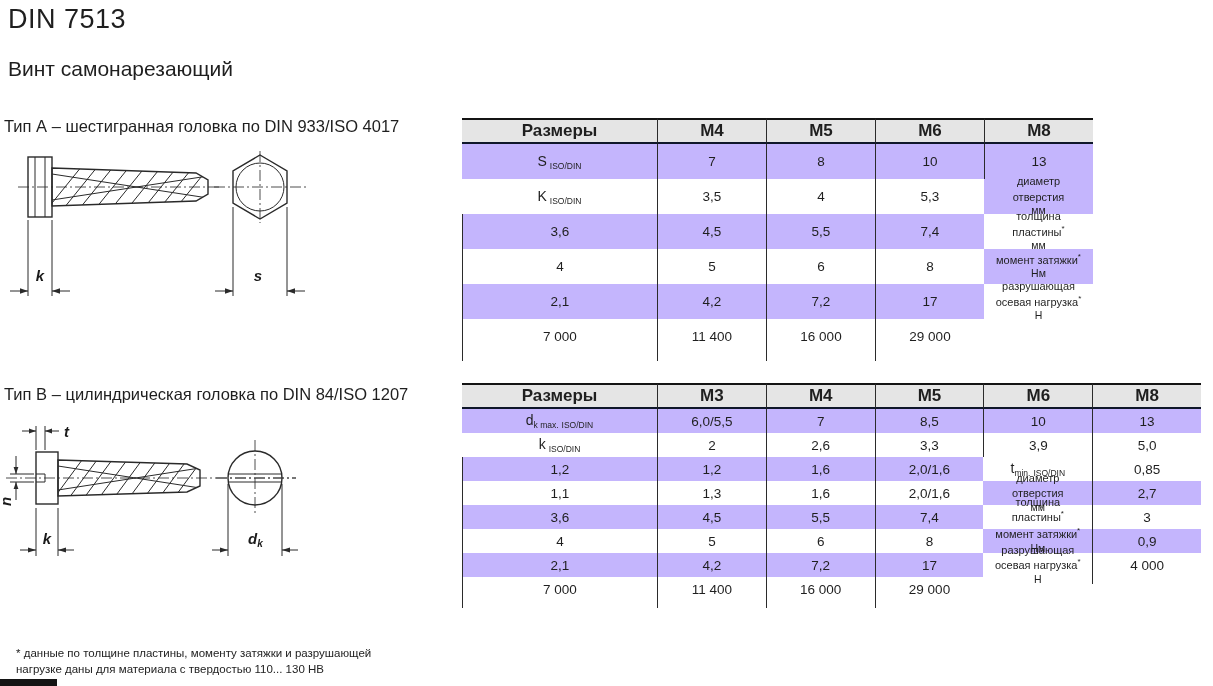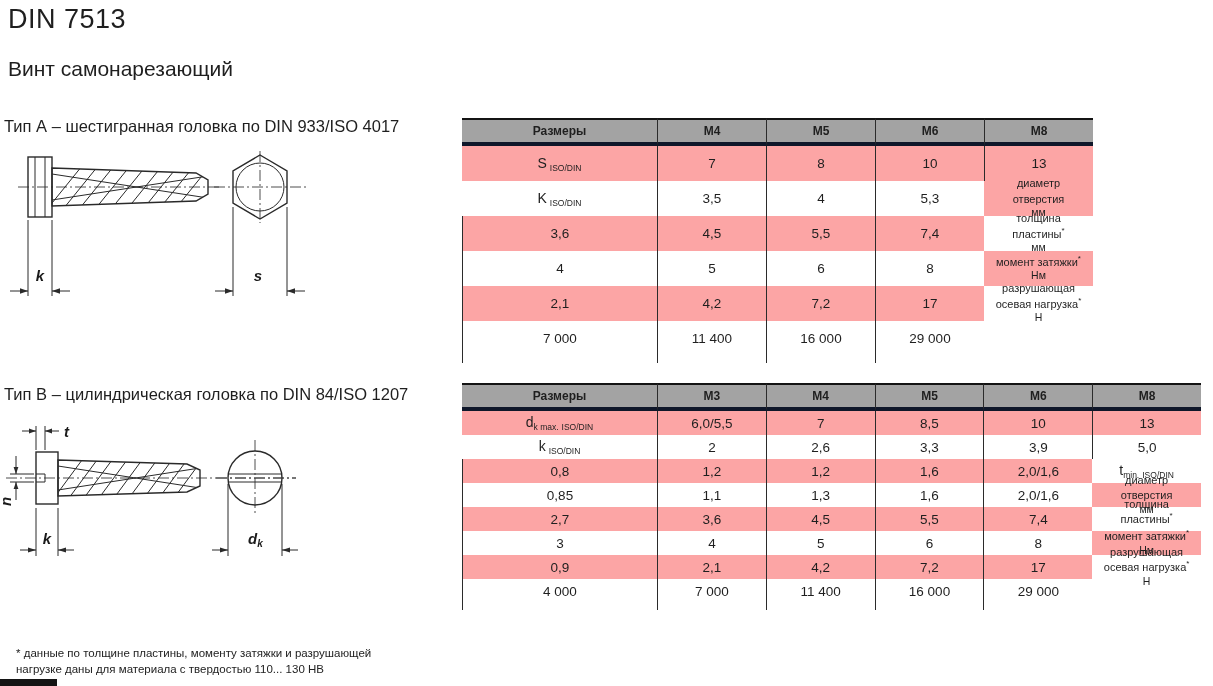--- a/index.html
+++ b/index.html
@@ -14,30 +14,30 @@
   .sec-heading{left:4px;font-size:16.5px}
   #heading-0{top:117px}
   #heading-1{top:385px}
   .footnote{left:16px;top:645px;font-size:11.5px;line-height:1.4;color:#222}
 
   
   .dtable{position:absolute;display:grid}
   #table-0{left:462px;top:118px;width:631px}
   #table-1{left:462px;top:383px;width:739px}
   .th{
-    height:22px;background:#a3a3a3;
-    border-top:2px solid #141414;border-bottom:4px solid #0f172a;
-    font-weight:700;font-size:12px;
+    height:22px;background:#e5e5e5;
+    border-top:2px solid #141414;border-bottom:2px solid #0f172a;
+    font-weight:700;font-size:17px;
     display:flex;align-items:center;justify-content:center;
   }
   .cell-left{border-left:1px solid #2b2b2b}
   .td{display:flex;align-items:center;justify-content:center;font-size:13.5px}
   .tbl-a .td{height:35px}
   .tbl-b .td{height:24px}
-  .shade{background:#fca5a5}
+  .shade{background:#c4b5fd}
   .td-label{font-size:11px;line-height:1.25;text-align:center;padding:0 6px}
   .lab2 sup{font-size:8px}
   .unit{font-size:10.5px}
   .symwrap{display:inline-block}
   .sym{font-size:14px}
   .symsub{font-size:8.5px;position:relative;top:3px}
   .std{font-size:8.5px;position:relative;top:3px;margin-left:3px}
   .tail{height:7px;background:transparent}
 
   
@@ -214,21 +214,20 @@
     <div class="td td-val cell-left shade">10</div>
     <div class="td td-val cell-left shade">13</div>
     <div class="td td-label">
       <span class="symwrap"><span class="sym">k</span><span class="symsub"></span><span class="std">ISO/DIN</span></span>
     </div>
     <div class="td td-val cell-left">2</div>
     <div class="td td-val cell-left">2,6</div>
     <div class="td td-val cell-left">3,3</div>
     <div class="td td-val cell-left">3,9</div>
     <div class="td td-val cell-left">5,0</div>
-    <div class="td td-val cell-left shade">0,8</div>
     <div class="td td-val cell-left shade">1,2</div>
     <div class="td td-val cell-left shade">1,2</div>
     <div class="td td-val cell-left shade">1,6</div>
     <div class="td td-val cell-left shade">2,0/1,6</div>
     <div class="td td-label">
       <span class="symwrap"><span class="sym">t</span><span class="symsub">min.</span><span class="std">ISO/DIN</span></span>
     </div>
     <div class="td td-val cell-left">0,85</div>
     <div class="td td-val cell-left">1,1</div>
     <div class="td td-val cell-left">1,3</div>

